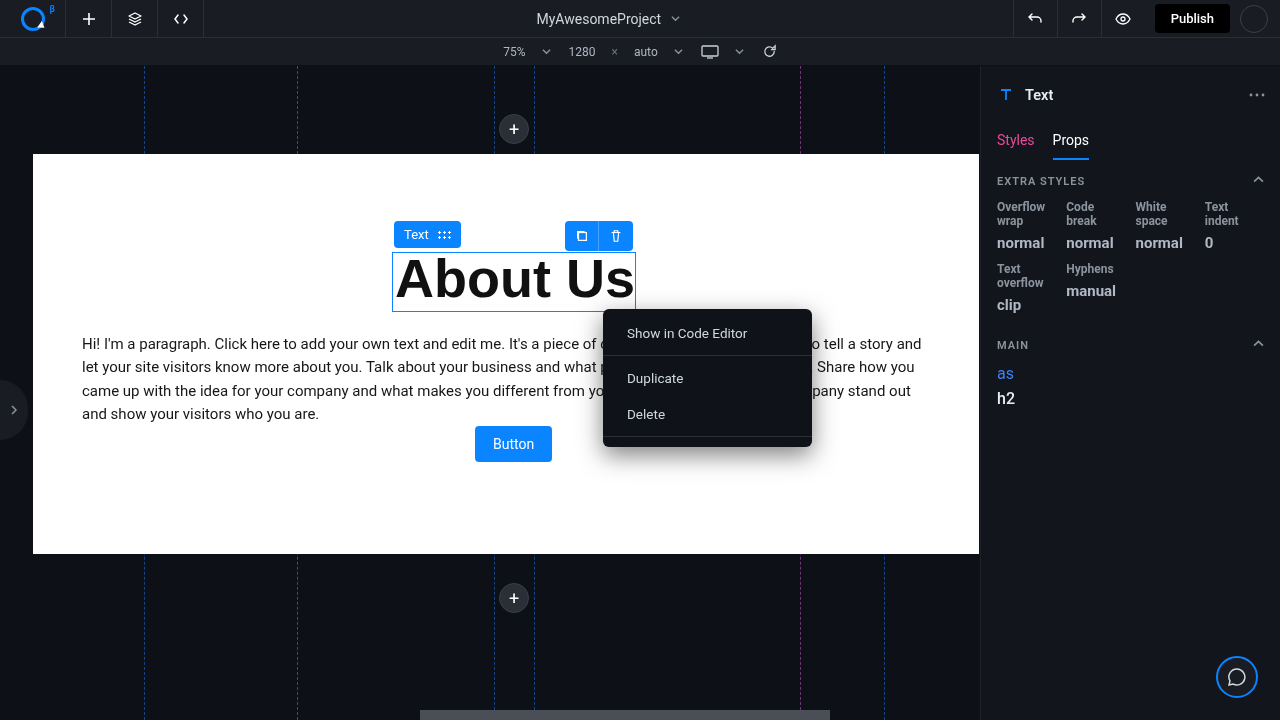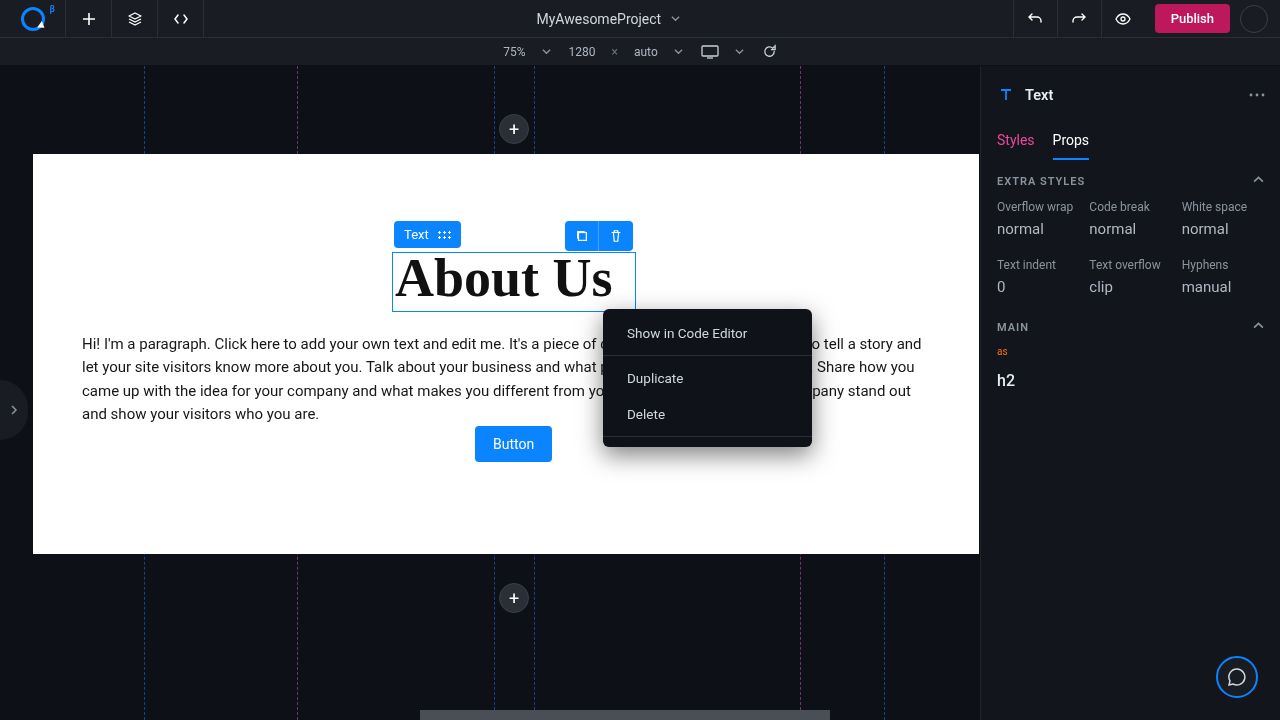--- a/index.html
+++ b/index.html
@@ -10,21 +10,21 @@
 .top-left { display: flex; align-items: center; height: 100%; }
 .logo-cell { width: 66px; height: 100%; display:flex; align-items:center; justify-content:center; border-right:1px solid #2a2e37; position:relative;}
 .logo { width: 24px; height: 24px; border: 3px solid #0a84ff; border-radius: 50%; position: relative; }
 .logo::after { content:''; position:absolute; width:0;height:0; border-left:6px solid #fff; border-top:4px solid transparent; border-bottom:4px solid transparent; right:-3px; bottom:-2px; transform:rotate(35deg);}
 .beta { position:absolute; top:4px; right:10px; color:#0a84ff; font-size:9px; font-weight:600;}
 .icon-btn { width: 46px; height: 100%; display:flex; align-items:center; justify-content:center; border-right:1px solid #2a2e37; cursor:pointer; color:#fff;}
 .icon-btn svg { width:16px; height:16px; }
 .top-center { flex:1; display:flex; align-items:center; justify-content:center; gap:10px; font-size:14px; color:#d0d7de; cursor:pointer;text-align:center;}
 .top-right { display:flex; align-items:center; height:100%; }
 .top-right .icon-btn { border-right: none; border-left:1px solid #2a2e37; width:44px;}
-.publish-btn { background:#be185d; color:#fff; padding:7px 16px; border-radius:4px; margin:0 10px; font-size:13px; cursor:pointer; border:none; font-weight:500;text-align:center;}
+.publish-btn { background:#000000; color:#fff; padding:7px 16px; border-radius:4px; margin:0 10px; font-size:13px; cursor:pointer; border:none; font-weight:500;text-align:center;}
 .avatar { width:28px; height:28px; border-radius:50%; border:1px solid #3a3f4a; margin-right:12px;}
 
 
 .subbar { height: 28px; background:#191c23; display:flex; align-items:center; justify-content:center; gap:18px; font-size:12px; color:#aeb6c2; border-bottom:1px solid #0d1117; position:relative;}
 .subbar .grp { display:flex; align-items:center; gap:16px;}
 .subbar .sep { color:#6a7280;}
 .caret-svg { width:9px; height:9px; }
 
 
 .workspace { position:relative; height: calc(720px - 38px - 28px); display:flex; }
@@ -37,21 +37,21 @@
 .add-circle { position:absolute; width:30px; height:30px; border-radius:50%; background:#2a2e37; color:#fff; display:flex; align-items:center; justify-content:center; font-size:18px; left:499px; cursor:pointer; border:1px solid #3a3f4a;}
 .add-top { top:48px; }
 .add-bottom { top:517px; }
 
 .sel-label { position:absolute; left:394px; top:155px; background:#0a84ff; color:#fff; font-size:13px; padding:6px 10px; border-radius:4px; display:flex; align-items:center; gap:8px;}
 .drag-dots { display:inline-block; width:14px; height:10px; background-image: radial-gradient(#fff 1.2px, transparent 1.2px); background-size:5px 5px; }
 .sel-tools { position:absolute; left:565px; top:155px; background:#0a84ff; border-radius:4px; display:flex; }
 .sel-tools .t { width:34px; height:30px; display:flex; align-items:center; justify-content:center; color:#fff; cursor:pointer;}
 .sel-tools .t:first-child { border-right:1px solid rgba(255,255,255,0.25);}
 .sel-box { position:absolute; left:392px; top:186px; width:244px; height:60px; border:1px solid #0a84ff; }
-.heading { position:absolute; left:395px; top:181px; font-family: Liberation Serif, serif; font-weight:900; font-size:54px; color:#111; letter-spacing:0; white-space:nowrap;}
+.heading { position:absolute; left:395px; top:181px; font-family: Liberation Sans, sans-serif; font-weight:900; font-size:54px; color:#111; letter-spacing:0; white-space:nowrap;}
 .para { position:absolute; left:82px; top:267px; width:848px; font-size:15px; color:#171717; line-height:1.55; }
 .btn-el { position:absolute; left:475px; top:360px; background:#0a84ff; color:#fff; padding:10px 18px; border-radius:4px; font-size:14px;}
 
 
 .ctxmenu { position:absolute; left:603px; top:243px; width:209px; background:#0f1319; border-radius:6px; box-shadow:0 8px 24px rgba(0,0,0,0.5); padding:6px 0; color:#d0d7de; font-size:13.5px; }
 .ctxmenu .item { padding:10px 24px; cursor:pointer; }
 .ctxmenu .divider { height:1px; background:#2a2e37; margin:4px 0; }
 
 
 .edge-arrow { position:absolute; left:0; top:314px; width:28px; height:60px; background:#191c23; border-radius:0 30px 30px 0; display:flex; align-items:center; justify-content:center; color:#8b949e; cursor:pointer; z-index:5;}
@@ -59,25 +59,25 @@
 
 .panel { width:300px; background:#12151c; border-left:1px solid #1f232c; display:flex; flex-direction:column; position:relative;}
 .panel-head { height:58px; display:flex; align-items:center; padding:0 16px; gap:10px; font-size:14.5px; color:#e6edf3; font-weight:600;}
 .panel-head .T { width:18px; height:18px; color:#0a84ff; display:flex; align-items:center; justify-content:center;}
 .panel-more { position:absolute; right:12px; top:18px; width:22px; height:22px; color:#8b949e; cursor:pointer; display:flex; align-items:center; justify-content:center;}
 .tabs { display:flex; gap:18px; padding:0 16px; font-size:14px; }
 .tab { padding:8px 0 10px; color:#ec4899; cursor:pointer; }
 .tab.active { color:#fff; border-bottom:2px solid #0a84ff; }
 .section-head { display:flex; align-items:center; justify-content:space-between; padding:14px 16px 8px; color:#8b949e; font-size:11px; letter-spacing:1px; font-weight:600;}
 .section-head .chev { color:#8b949e; cursor:pointer;}
-.grid2 { display:grid; grid-template-columns:1fr 1fr 1fr; gap:20px 10px; padding:4px 16px 10px; }
+.grid2 { display:grid; grid-template-columns:1fr 1fr 1fr 1fr; gap:10px 10px; padding:4px 16px 10px;font-weight:bold; }
 .field label { display:block; font-size:12px; color:#8b949e; margin-bottom:6px;}
 .field .val { font-size:15px; color:#b0b8c4; }
 .single { padding:4px 16px 10px;}
-.single label { display:block; font-size:10px; color:#f97316; margin-bottom:14px;}
+.single label { display:block; font-size:16px; color:#3b82f6; margin-bottom:6px;}
 .single .val { font-size:16px; color:#e6edf3; font-weight:500;}
 
 
 .help { position:absolute; right:22px; bottom:22px; width:42px; height:42px; border-radius:50%; background:#191c23; border:2px solid #0a84ff; display:flex; align-items:center; justify-content:center; cursor:pointer; }
 .help svg { width:20px; height:20px; color:#d0d7de;}
 
 .bottom-strip { position:absolute; left:420px; bottom:0; width:410px; height:10px; background:#4a4e57; }
 </style>
 </head>
 <body>

